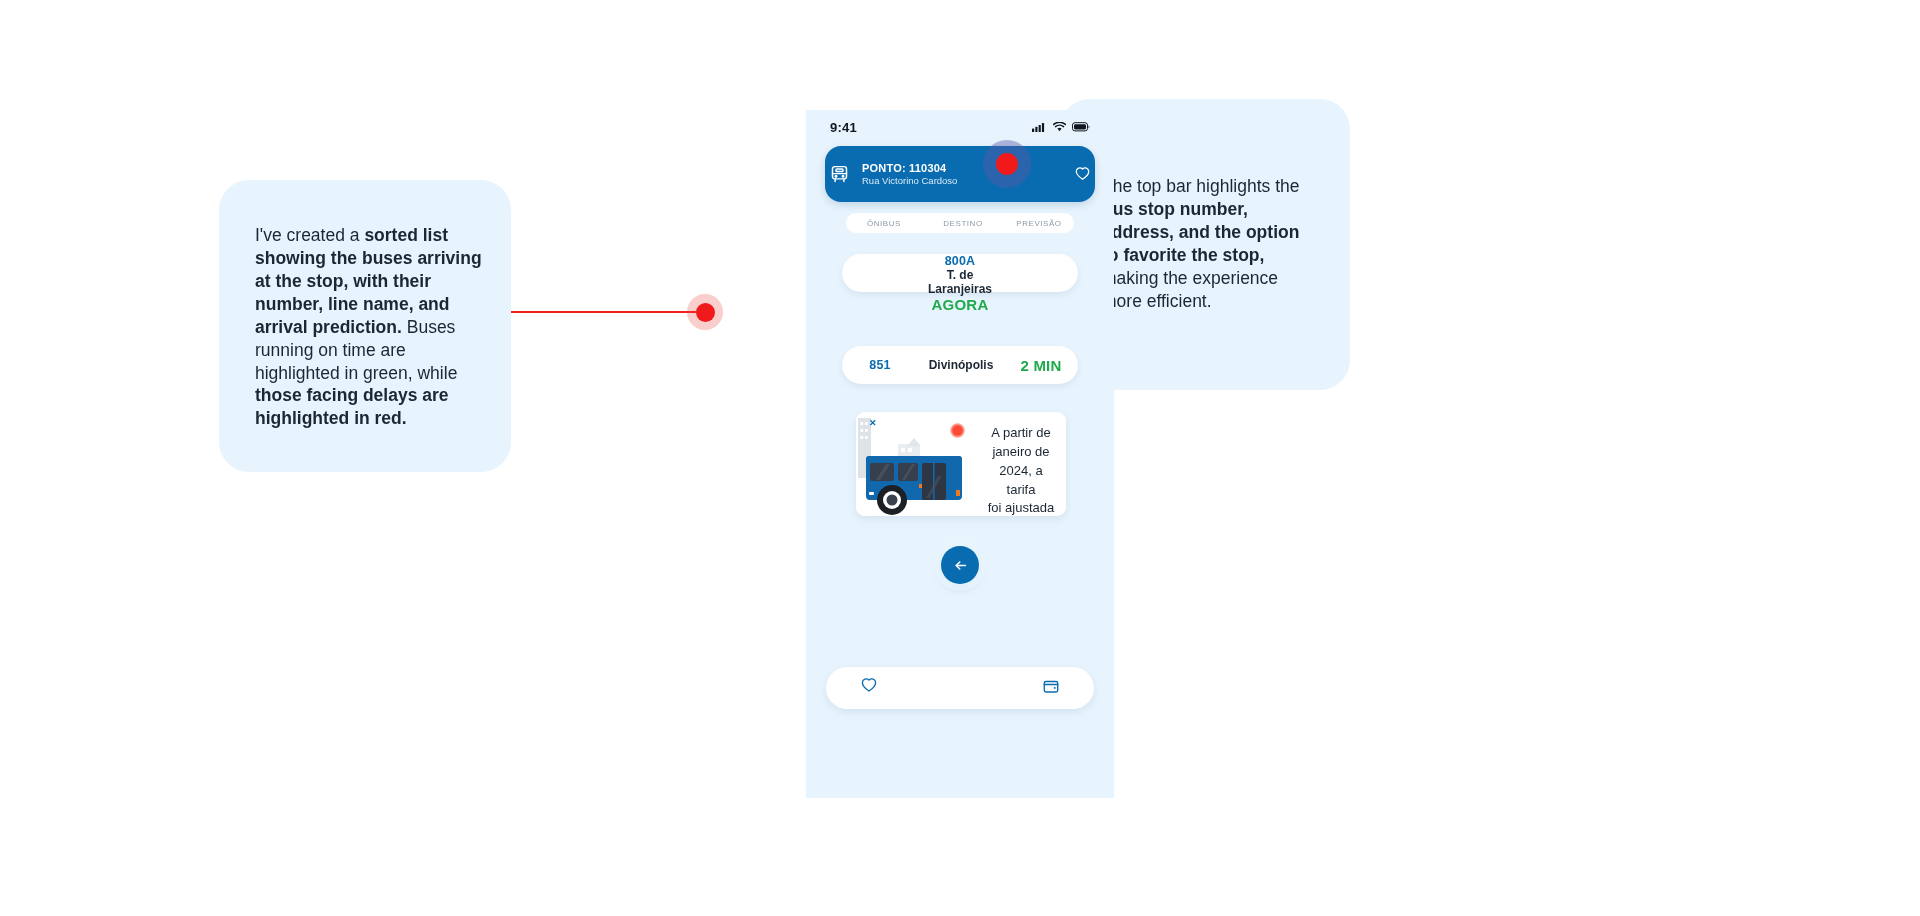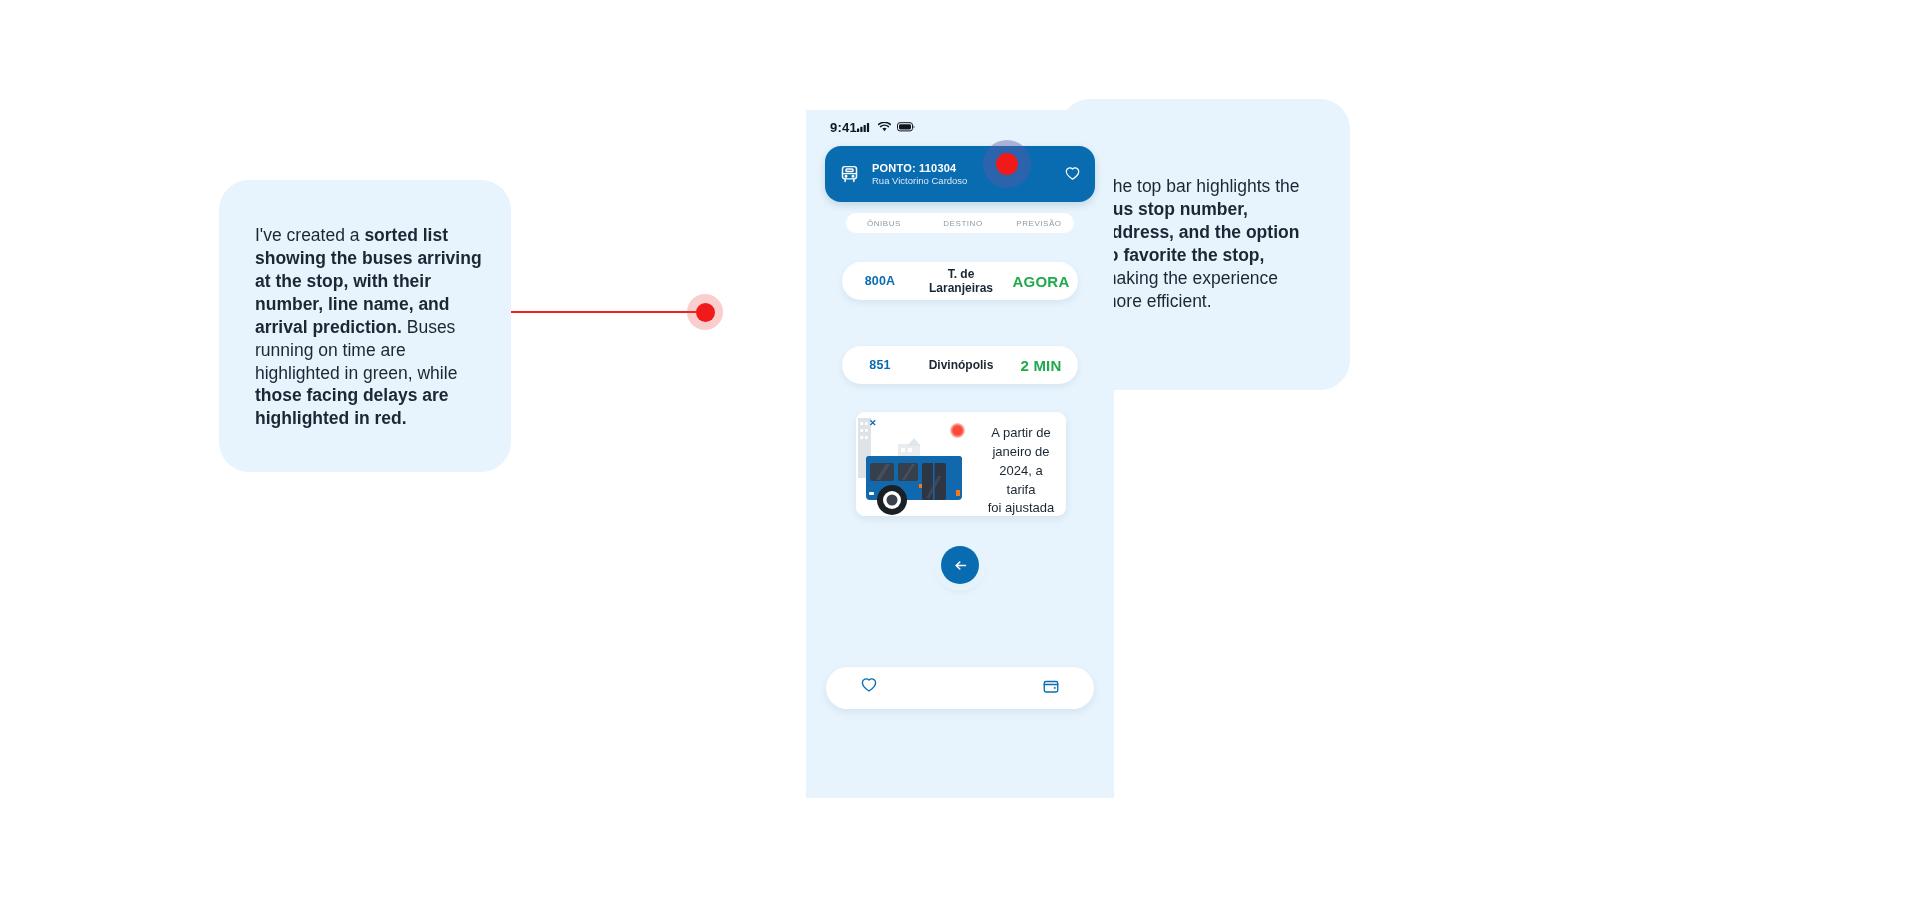--- a/index.html
+++ b/index.html
@@ -28,21 +28,21 @@
   }
 
   
   .statusbar {
     position: absolute;
     left: 0; top: 0;
     width: 100%;
     height: 34px;
     display: flex;
     align-items: center;
-    justify-content: flex-start;
+    justify-content: space-between;
     padding: 0 24px;
     box-sizing: border-box;
   }
   .status-time {
     font-size: 13px;
     font-weight: bold;
     color: #10161d;
     letter-spacing: .2px;
   }
   .status-icons {
@@ -55,21 +55,21 @@
   .stop-header {
     position: absolute;
     left: 19px;
     top: 36px;
     width: 270px;
     height: 56px;
     background: #0a6cb0;
     border-radius: 16px;
     display: flex;
     align-items: center;
-    padding: 0 14px;
+    padding: 0 4px;
     box-sizing: border-box;
     box-shadow: 0 3px 8px rgba(10,80,130,.18);
   }
   .stop-header .bus-ico { flex: 0 0 auto; margin-right: 12px; display:flex; }
   .stop-texts { flex: 1 1 auto; min-width: 0; }
   .stop-code {
     font-size: 11px;
     font-weight: bold;
     color: #ffffff;
     letter-spacing: .2px;
@@ -110,21 +110,21 @@
     position: absolute;
     left: 36px;
     width: 236px;
     height: 38px;
     background: #ffffff;
     border-radius: 19px;
     display: flex;
     align-items: center;
     box-shadow: 0 3px 7px rgba(20,80,130,.09);
   }
-  .row-0 { top: 152px; }
+  .row-0 { top: 144px; flex-direction: column; }
   .row-1 { top: 186px; }
   .row-2 { top: 236px; }
 
   .bus-num {
     width: 76px;
     text-align: center;
     font-size: 12.5px;
     font-weight: bold;
     color: #0a6cb0;
     letter-spacing: .2px;

